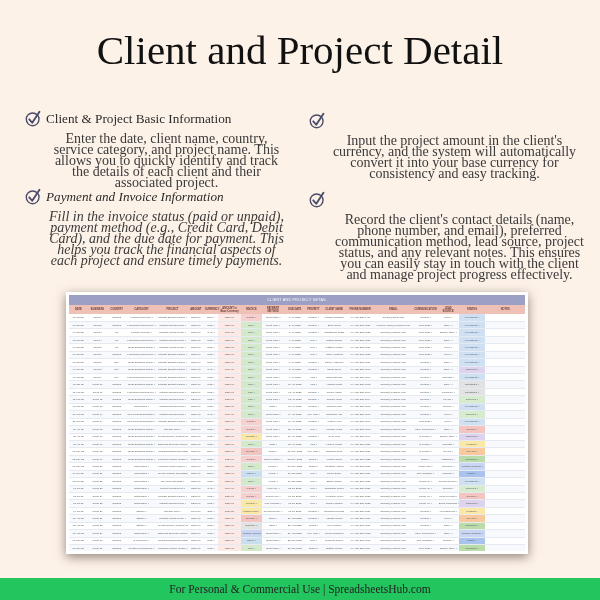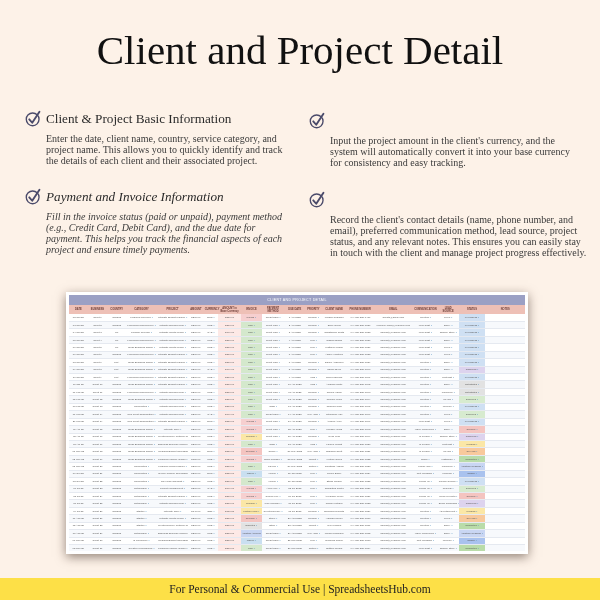--- a/index.html
+++ b/index.html
@@ -3,38 +3,38 @@
 <meta charset="utf-8">
 <style>
   * { box-sizing: border-box; margin: 0; padding: 0; }
   html, body { width: 600px; height: 600px; overflow: hidden; }
   body { background: #fdf2e8; font-family: "Liberation Serif", serif; color: #222; position: relative; }
   .title { position: absolute; top: 26px; left: 0; width: 600px; text-align: center; font-size: 41px; color: #111; font-family: "Liberation Serif", serif; letter-spacing: 0px; }
   .feature { position: absolute; width: 262px; }
   .feature .head { display: flex; align-items: flex-end; gap: 4px; }
   .feature .icon { width: 17px; height: 17px; flex: 0 0 17px; }
   .feature .htext { font-size: 13.2px; color: #2a2a2a; white-space: nowrap; }
-  .feature .desc { margin-top: 6px; margin-left: 21px; font-size: 10px; line-height: 11px; color: #3a3a3a; }
+  .feature .desc { margin-top: 6px; margin-left: 21px; font-size: 14px; line-height: 11px; color: #3a3a3a; text-align: center; }
   .f1 { left: 25px; top: 110px; }
   .f2 { left: 25px; top: 188px; font-style: italic; }
   .f3 { left: 309px; top: 112px; width: 270px; }
   .f4 { left: 309px; top: 191px; width: 280px; }
 
   .sheet-wrap { position: absolute; left: 66px; top: 292px; width: 462px; height: 262px; background: #fff; box-shadow: 0 3px 10px rgba(60,40,30,0.55); padding: 3px; }
   .sheet { width: 100%; height: 100%; background: #fff; overflow: hidden; }
   .sheet-title { height: 10px; background: #9ba0c4; color: #fff; font-size: 3.6px; font-family: "Liberation Sans", sans-serif; text-align: center; line-height: 10px; letter-spacing: 0.3px; }
   table { border-collapse: collapse; width: 100%; table-layout: fixed; font-family: "Liberation Sans", sans-serif; }
   th { background: #eec0b6; color: #6a3a34; font-size: 2.6px; font-weight: bold; height: 9px; padding: 0 1px; text-align: center; }
   td { font-size: 2.5px; color: #555; height: 7.45px; text-align: center; border-bottom: 0.5px solid #e5e9f0; padding: 0 1px; white-space: nowrap; overflow: hidden; }
   tr:nth-child(even) td { background: #f7f9fc; }
   td.amt-base { background: #fde9e6 !important; }
   td.pill { font-size: 2.4px; }
   .dd { color: #6aa0c8; font-size: 2px; margin-left: 1px; }
 
-  .footer { position: absolute; left: 0; top: 578px; width: 600px; height: 22px; background: #fde047; text-align: center; font-size: 11.5px; color: #222; line-height: 22px; }
+  .footer { position: absolute; left: 0; top: 578px; width: 600px; height: 22px; background: #22c55e; text-align: center; font-size: 11.5px; color: #222; line-height: 22px; }
 </style>
 </head>
 <body>
 
 <div class="title">Client and Project Detail</div>
 
 <div class="feature f1">
   <div class="head">
     <svg class="icon" viewBox="0 0 20 20">
         <circle cx="9" cy="11" r="7.5" fill="none" stroke="#4a4a6a" stroke-width="1.6"></circle>

